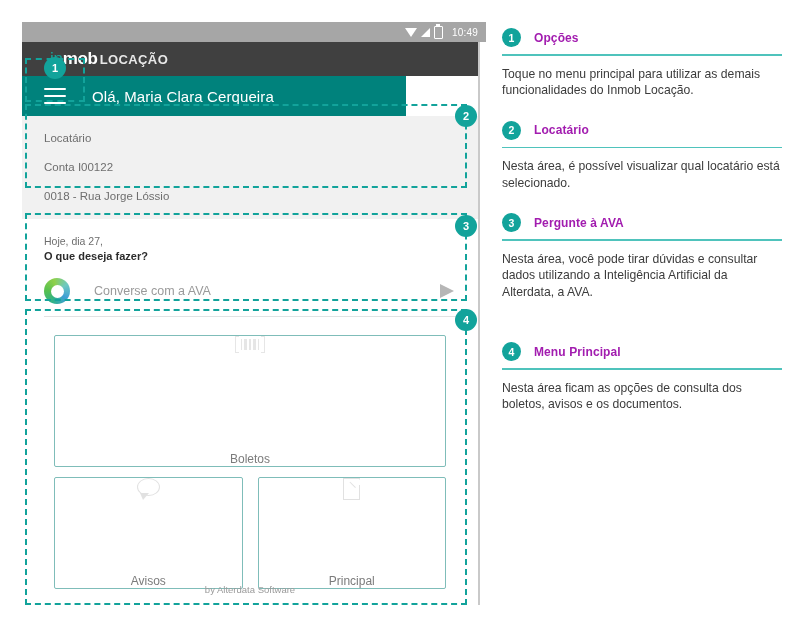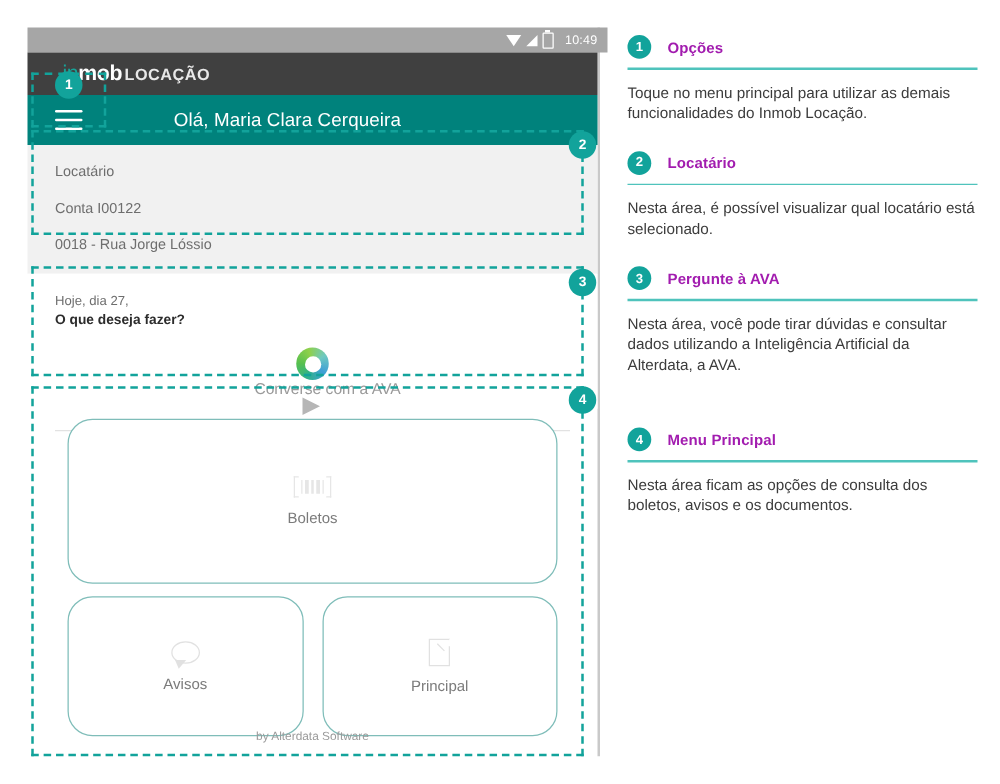--- a/index.html
+++ b/index.html
@@ -45,25 +45,24 @@
     display:flex; align-items:center;
     padding-left:28px; box-sizing:border-box;
   }
   .logo-in{color:#17a398;font-size:17px;font-weight:400;letter-spacing:-.3px;}
   .logo-mob{color:#ffffff;font-size:17px;font-weight:700;letter-spacing:-.3px;}
   .logo-sub{color:#e8e8e8;font-size:13px;font-weight:700;letter-spacing:.4px;margin-left:2px;}
 
   
   #appbar{
     position:absolute; left:0; top:54px;
-    width:456px; height:40px;
+    width:384px; height:40px;
     background:#00827C;
     display:flex; align-items:center;
     box-sizing:border-box;
-    gap:47px;
   }
   #hamburger{
     width:22px;height:16px;margin-left:22px;
     display:flex;flex-direction:column;justify-content:space-between;
   }
   #hamburger span{display:block;height:2.3px;background:#ffffff;border-radius:1px;}
   #greeting{color:#ffffff;font-size:15px;margin-left:26px;letter-spacing:.1px;}
 
   
   #tenant{
@@ -83,21 +82,20 @@
     box-sizing:border-box;
     padding:16px 0 0 22px;
   }
   .ava-day{color:#6e6e6e;font-size:10.5px;}
   .ava-ask{color:#2c2c2c;font-size:11px;font-weight:700;margin-top:3px;}
   #ava-row{
     margin-top:16px;margin-right:22px;
     display:flex;align-items:center;
     border-bottom:1px solid #e2e2e2;
     padding-bottom:12px;
-    flex-direction:column;
   }
   #ava-ring{
     width:26px;height:26px;border-radius:50%;
     background:conic-gradient(from 200deg,#2fb18a,#57c04f,#8fd04a,#6ec9c0,#3f9fd6,#2fb18a);
     display:flex;align-items:center;justify-content:center;flex:0 0 auto;
   }
   #ava-ring:after{content:"";width:13px;height:13px;border-radius:50%;background:#ffffff;}
   #ava-placeholder{color:#9a9a9a;font-size:12.5px;margin-left:24px;flex:1;}
   #ava-send{
     width:0;height:0;
@@ -109,24 +107,24 @@
 
   
   #menu{
     position:absolute; left:0; top:305px;
     width:456px; height:278px;
     box-sizing:border-box;
     padding:8px 32px 0 32px;
   }
   .card{
     border:1px solid #7fbdb9;
-    border-radius:20px;
+    border-radius:2px;
     background:#ffffff;
     display:flex;flex-direction:column;
-    align-items:center;justify-content:center;
+    align-items:center;justify-content:space-between;
     box-sizing:border-box;
   }
   #card-boletos{width:100%;height:132px;}
   #card-row{display:flex;gap:15px;margin-top:10px;}
   #card-avisos,#card-documentos{flex:1;height:112px;}
   .card-label{color:#7b7b7b;font-size:12px;margin-top:9px;}
   .card-icon{opacity:.55;}
 
   
   .bc{display:flex;align-items:center;gap:2px;height:17px;}

